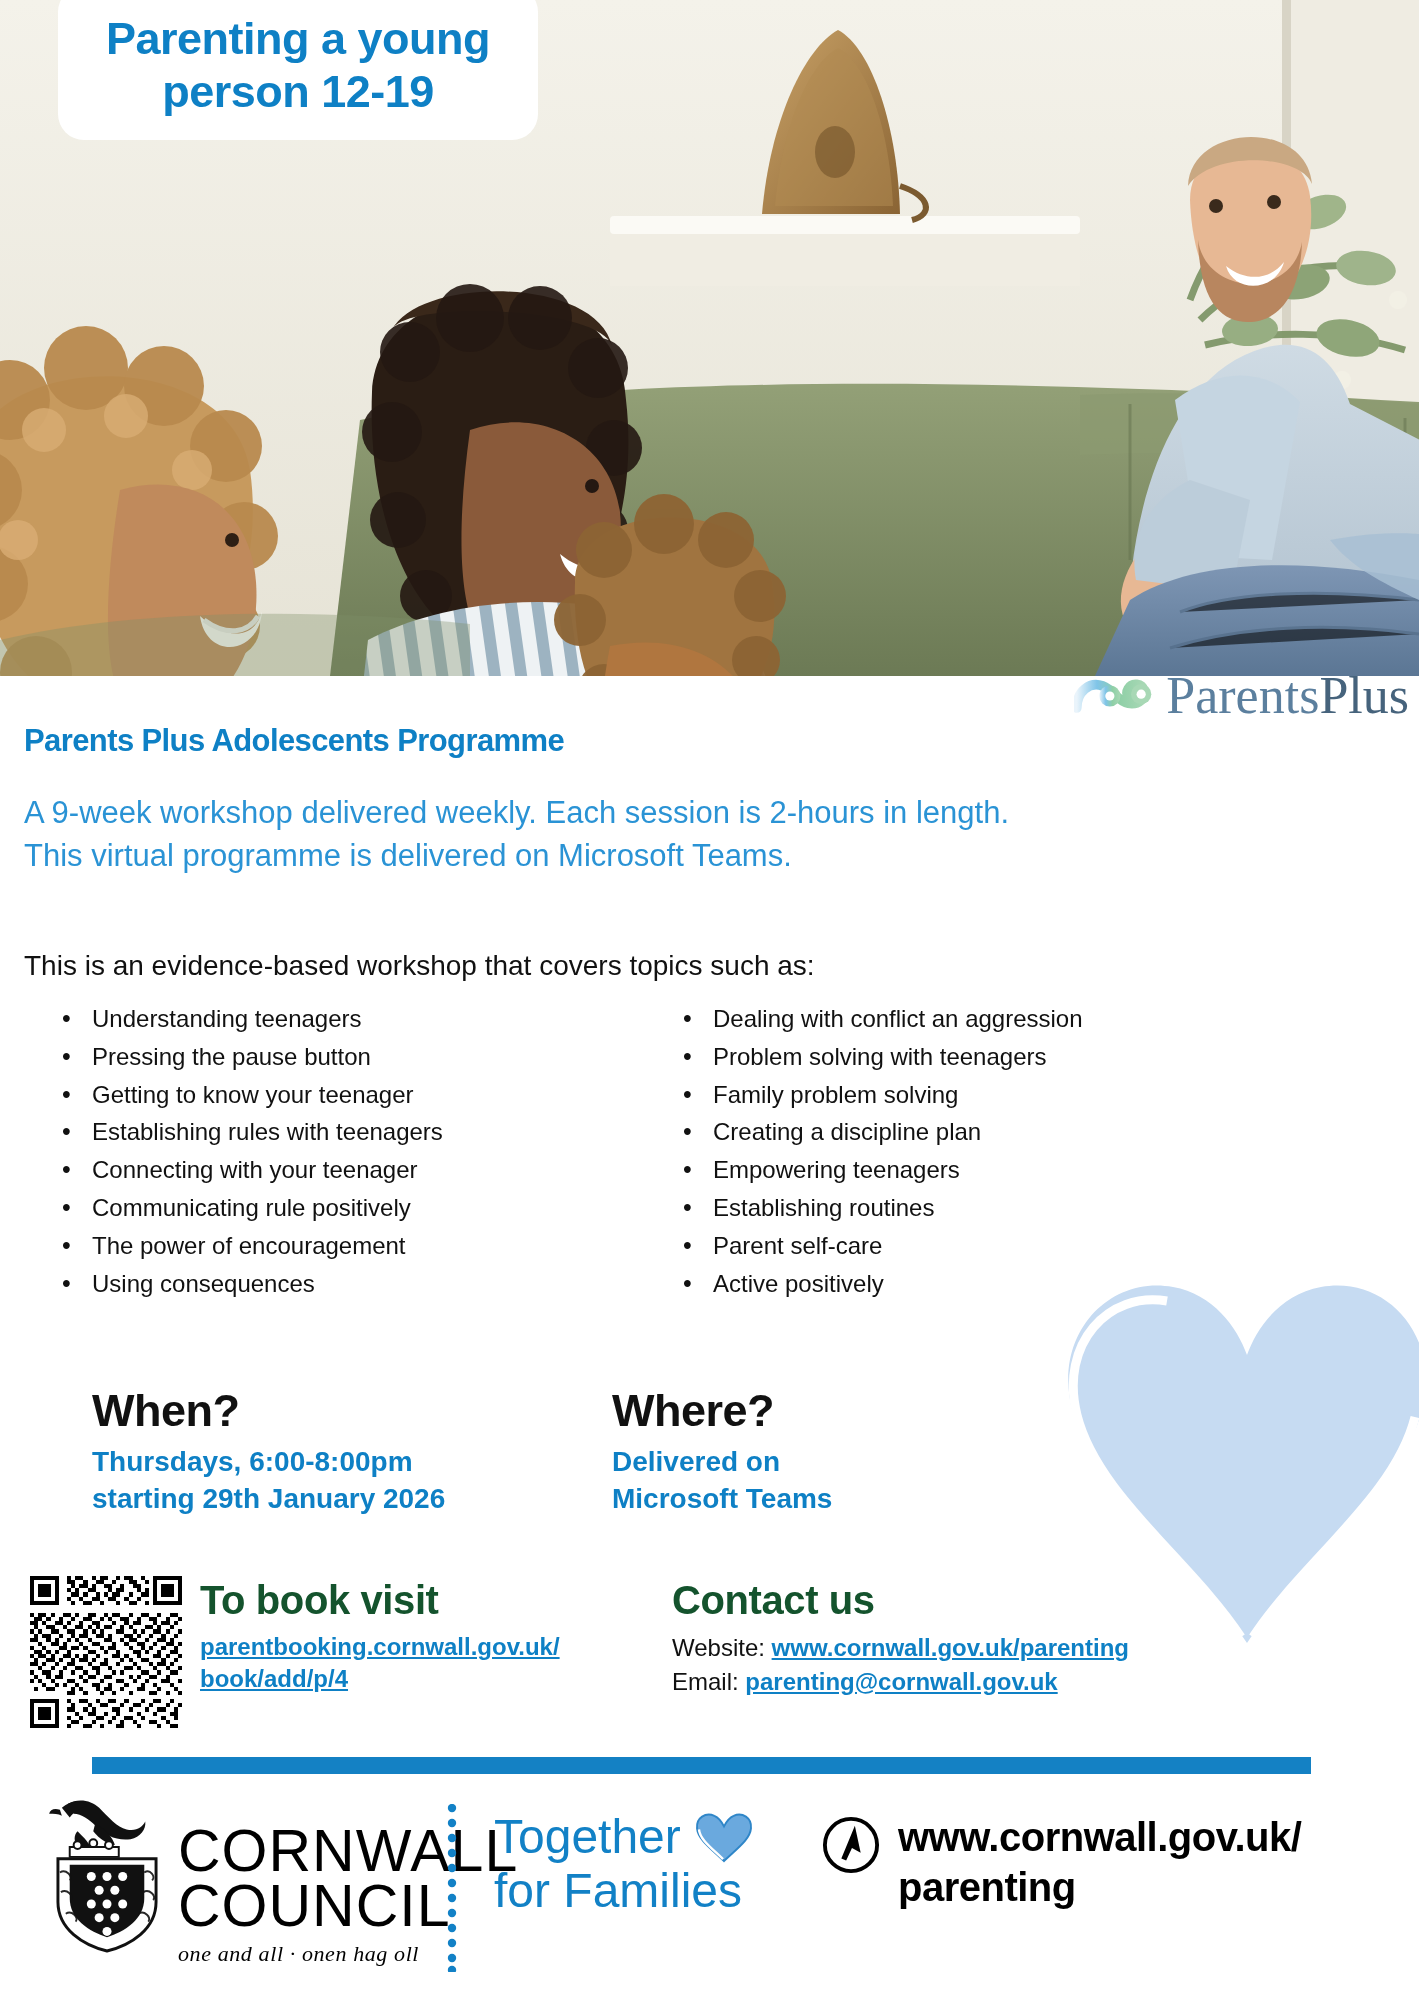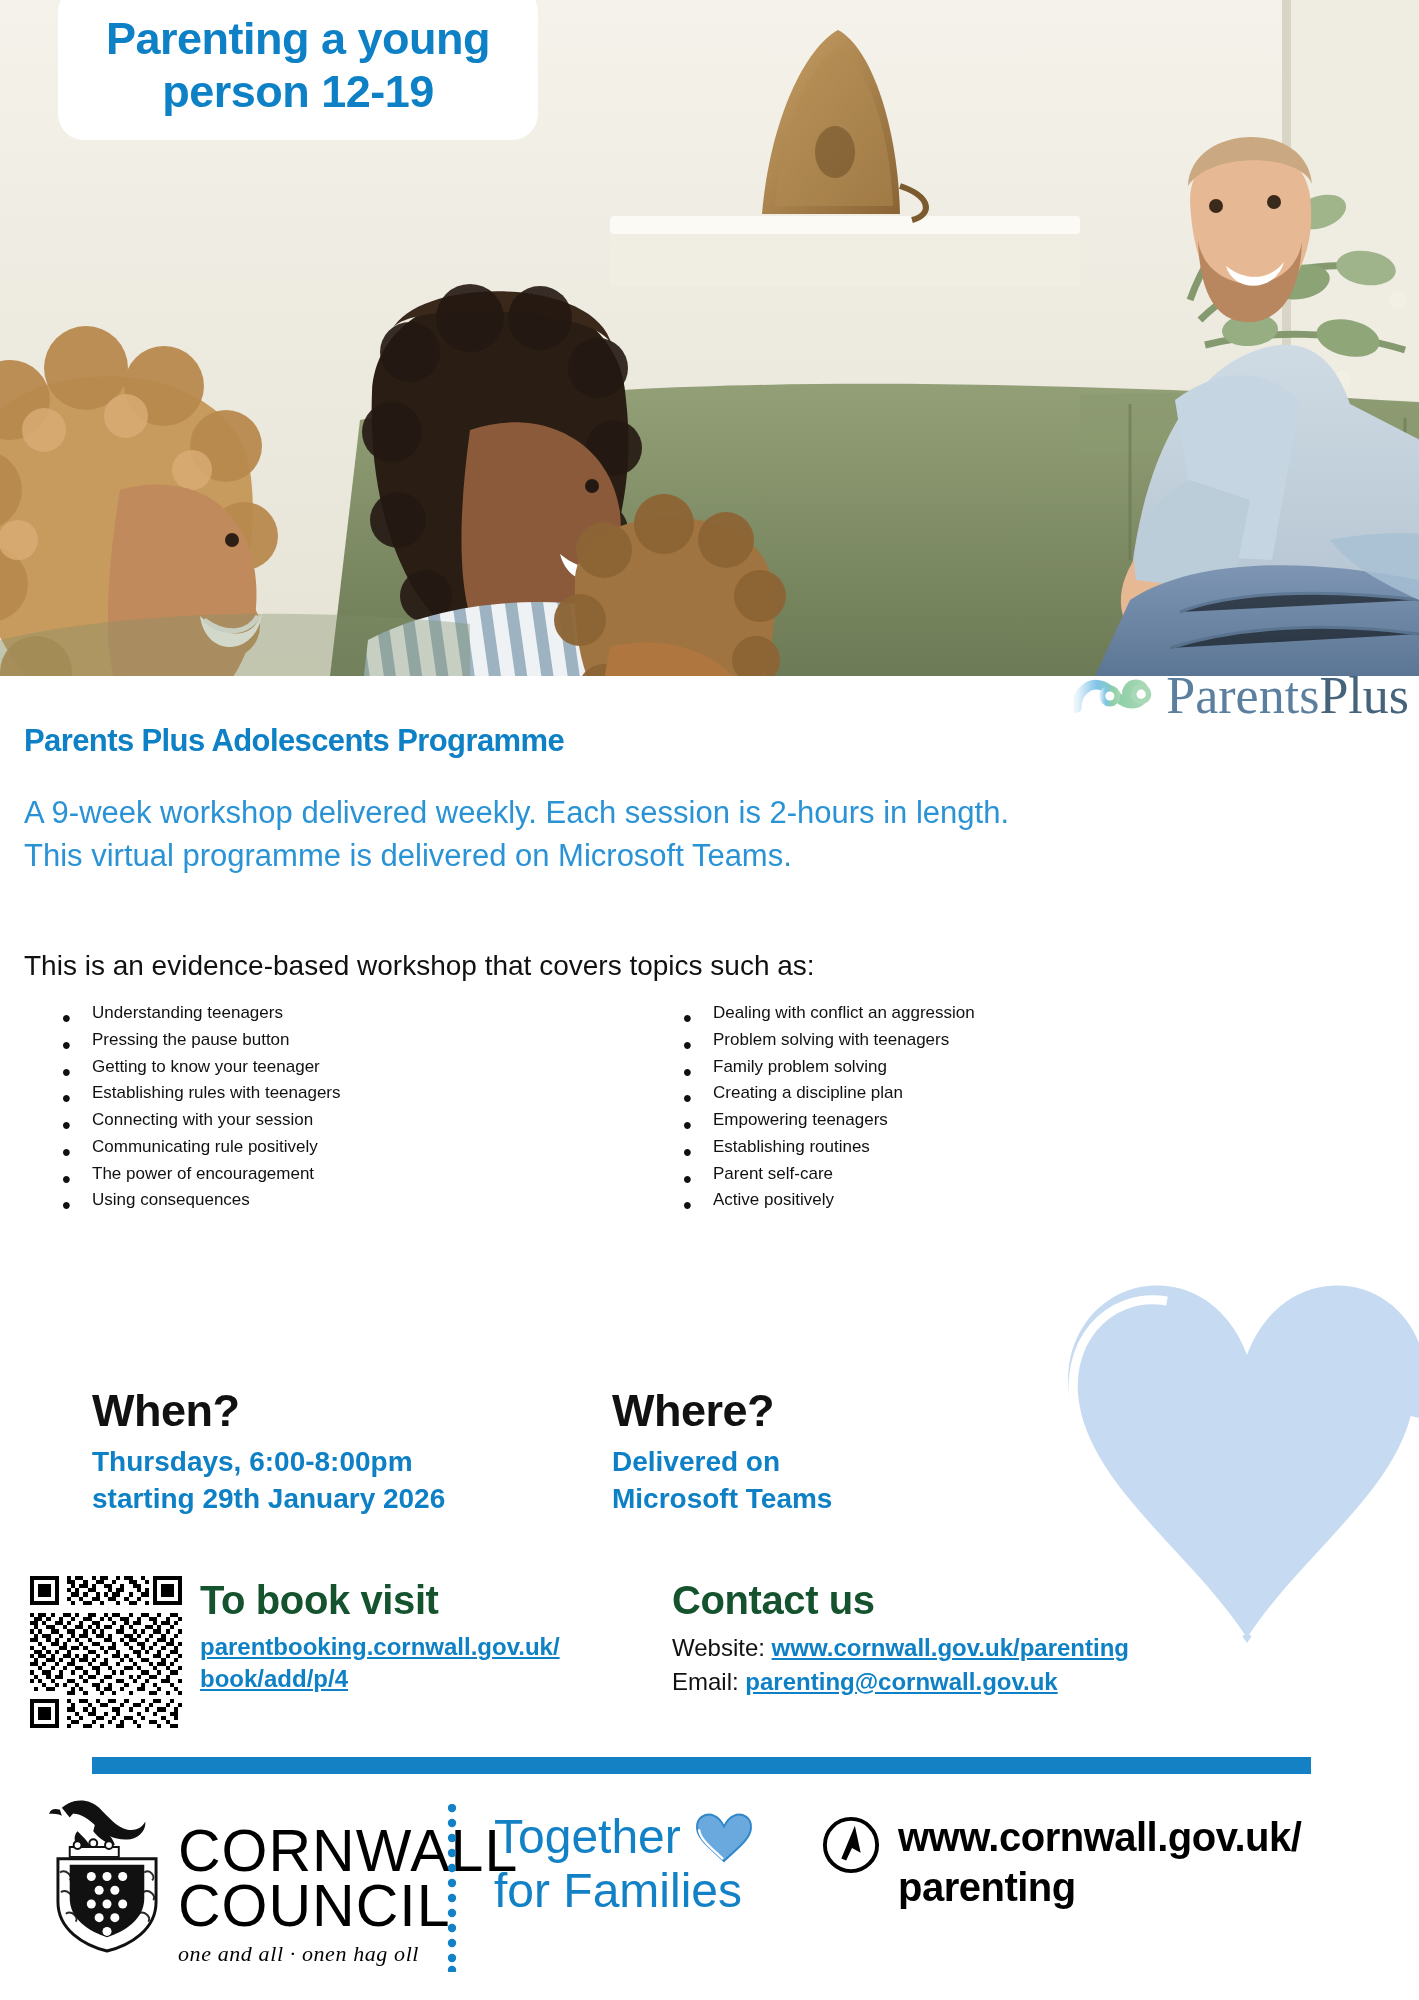--- a/index.html
+++ b/index.html
@@ -27,21 +27,21 @@
   .h1{position:absolute;left:24px;top:723px;font-size:31px;font-weight:bold;color:#0e80c5;
       letter-spacing:-0.6px;}
   .sub{position:absolute;left:24px;top:792px;font-size:31px;color:#2a93d5;line-height:1.38;}
   .intro{position:absolute;left:24px;top:950px;font-size:28px;color:#111;}
 
   
   .cols{position:absolute;left:24px;top:1000px;width:1370px;display:flex;}
   .col{width:596px;}
   .col.right{margin-left:25px;}
   ul{margin:0;padding:0 0 0 68px;list-style:none;}
-  li{font-size:17px;line-height:1.575;color:#111;position:relative;}
+  li{font-size:24px;line-height:1.575;color:#111;position:relative;}
   li:before{content:"\2022";position:absolute;left:-30px;top:-1px;font-size:25px;color:#111;}
 
   
   .ww{position:absolute;left:92px;top:1385px;width:1100px;display:flex;}
   .ww .blk{width:520px;}
   .ww .q{font-size:45px;font-weight:bold;color:#111;letter-spacing:-0.5px;margin-bottom:6px;}
   .ww .a{font-size:28px;font-weight:bold;color:#0e80c5;line-height:1.33;}
 
   
   .qr{position:absolute;left:30px;top:1576px;width:152px;height:152px;}
@@ -319,21 +319,21 @@
 </div>
 <div class="intro">This is an evidence-based workshop that covers topics such as:</div>
 
 <div class="cols">
   <div class="col left">
     <ul>
       <li>Understanding teenagers</li>
       <li>Pressing the pause button</li>
       <li>Getting to know your teenager</li>
       <li>Establishing rules with teenagers</li>
-      <li>Connecting with your session</li>
+      <li>Connecting with your teenager</li>
       <li>Communicating rule positively</li>
       <li>The power of encouragement</li>
       <li>Using consequences</li>
     </ul>
   </div>
   <div class="col right">
     <ul>
       <li>Dealing with conflict an aggression</li>
       <li>Problem solving with teenagers</li>
       <li>Family problem solving</li>

